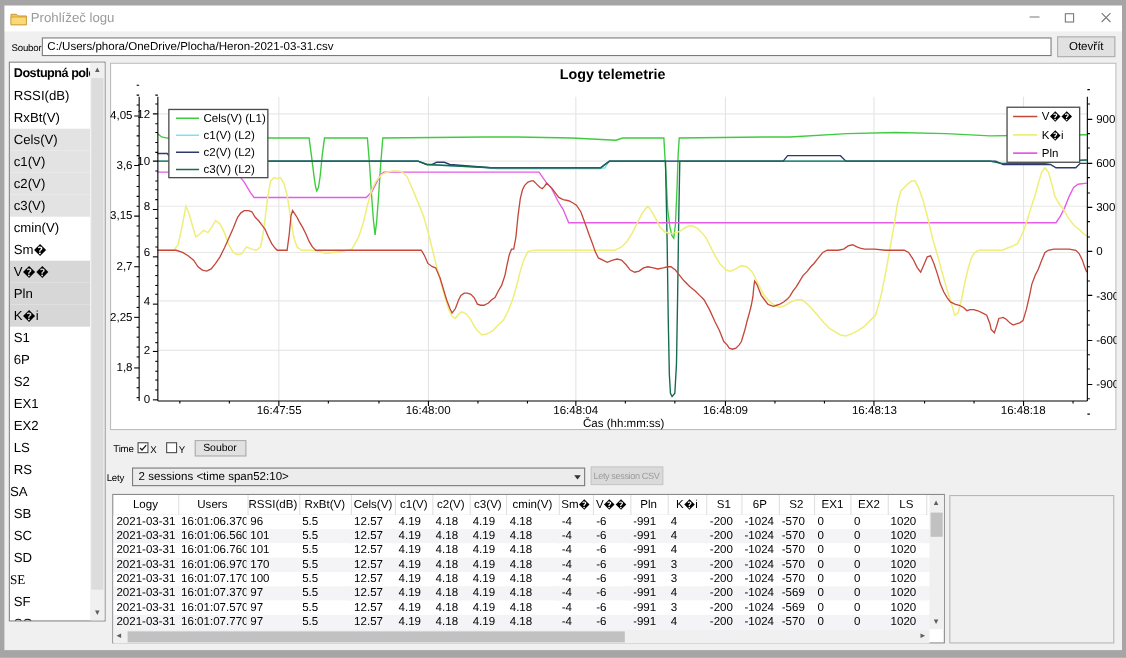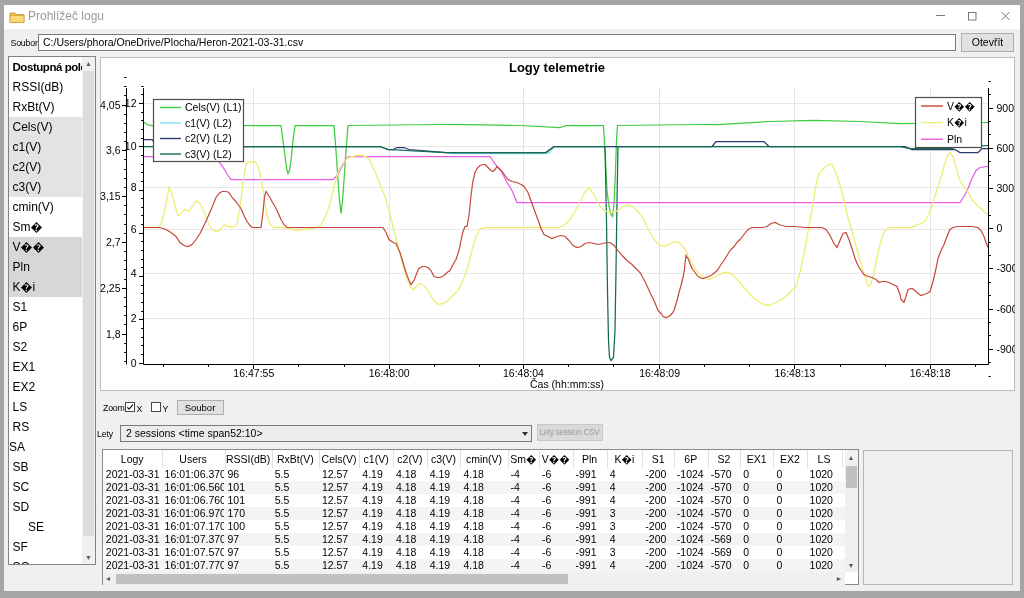--- a/index.html
+++ b/index.html
@@ -49,21 +49,21 @@
       <div style="position:absolute;left:0;top:260px;width:73px;height:20px;line-height:20px;padding-left:3.5px;white-space:nowrap;overflow:hidden;">6P</div>
       <div style="position:absolute;left:0;top:280px;width:73px;height:20px;line-height:20px;padding-left:3.5px;white-space:nowrap;overflow:hidden;">S2</div>
       <div style="position:absolute;left:0;top:300px;width:73px;height:20px;line-height:20px;padding-left:3.5px;white-space:nowrap;overflow:hidden;">EX1</div>
       <div style="position:absolute;left:0;top:320px;width:73px;height:20px;line-height:20px;padding-left:3.5px;white-space:nowrap;overflow:hidden;">EX2</div>
       <div style="position:absolute;left:0;top:340px;width:73px;height:20px;line-height:20px;padding-left:3.5px;white-space:nowrap;overflow:hidden;">LS</div>
       <div style="position:absolute;left:0;top:360px;width:72px;height:20px;line-height:20px;padding-left:3.5px;white-space:nowrap;overflow:hidden;">RS</div>
       <div style="position:absolute;left:0;top:380px;width:73px;height:20px;line-height:20px;padding-left:0;white-space:nowrap;overflow:hidden;">SA</div>
       <div style="position:absolute;left:0;top:400px;width:73px;height:20px;line-height:20px;padding-left:3.5px;white-space:nowrap;overflow:hidden;">SB</div>
       <div style="position:absolute;left:0;top:420px;width:73px;height:20px;line-height:20px;padding-left:3.5px;white-space:nowrap;overflow:hidden;">SC</div>
       <div style="position:absolute;left:0;top:440px;width:73px;height:20px;line-height:20px;padding-left:3.5px;white-space:nowrap;overflow:hidden;">SD</div>
-      <div style="position:absolute;left:0;top:460px;width:73px;height:20px;line-height:20px;padding-left:19px;white-space:nowrap;overflow:hidden;">SE</div>
+      <div style="position:absolute;left:0;top:460px;width:73px;height:20px;line-height:20px;padding-left:0;white-space:nowrap;overflow:hidden;font-family:Liberation Serif, serif;">SE</div>
       <div style="position:absolute;left:0;top:480px;width:73px;height:20px;line-height:20px;padding-left:3.5px;white-space:nowrap;overflow:hidden;">SF</div>
       <div style="position:absolute;left:0;top:500px;width:73px;height:20px;line-height:20px;padding-left:3.5px;white-space:nowrap;overflow:hidden;">SG</div>
     </div>
   <div class="sb" style="position:absolute;right:0;top:0;width:13px;height:507px"></div>
   <div class="arr" style="right:0;top:0;width:13px;height:13px;line-height:13px">▲</div>
   <div class="arr" style="right:0;bottom:0;width:13px;height:13px;line-height:13px">▼</div>
   <div style="position:absolute;right:1px;top:14px;width:11px;height:465px;background:#dcdcdc"></div>
 </div>
 
 <div class="abs" style="left:100px;top:57px;width:915px;height:334px;background:#fff;border:1px solid #bcbcbc"></div>
@@ -239,21 +239,21 @@
       <rect x="915.5" y="97.5" width="66" height="50" fill="#fff" stroke="#4d4d4d" stroke-width="1.2"></rect>
       <line x1="921" y1="106.0" x2="943" y2="106.0" stroke="#c4473a" stroke-width="1.4"></line>
       <text x="947" y="109.5" font-size="10.5" fill="#000">V��</text>
       <line x1="921" y1="122.6" x2="943" y2="122.6" stroke="#eeee78" stroke-width="1.4"></line>
       <text x="947" y="126.1" font-size="10.5" fill="#000">K�i</text>
       <line x1="921" y1="139.2" x2="943" y2="139.2" stroke="#e65ce6" stroke-width="1.4"></line>
       <text x="947" y="142.7" font-size="10.5" fill="#000">Pln</text>
     </g>
   </svg>
 
-<div class="abs t11" style="left:103px;top:403px">Zoom</div>
+<div class="abs t11" style="left:103px;top:403px">Time</div>
 <div class="abs" style="left:124.5px;top:401.5px;width:10px;height:10px;background:#fff;border:1px solid #494949">
     <svg width="8" height="8" viewBox="0 0 9 9" style="position:absolute;left:0px;top:0px">
 <path d="M1.5 4.8 L3.5 6.8 L7.8 1.8" stroke="#1a1a1a" stroke-width="1.3" fill="none"></path>
 </svg>
   </div>
 <div class="abs t11" style="left:136.5px;top:403.5px">X</div>
 <div class="abs" style="left:150.5px;top:401.5px;width:10px;height:10px;background:#fff;border:1px solid #494949"></div>
 <div class="abs t11" style="left:162.5px;top:403.5px">Y</div>
 <div class="abs btn" style="left:176.5px;top:399.5px;width:47px;height:15.5px;line-height:13.5px;font-size:9.5px">Soubor</div>
 

